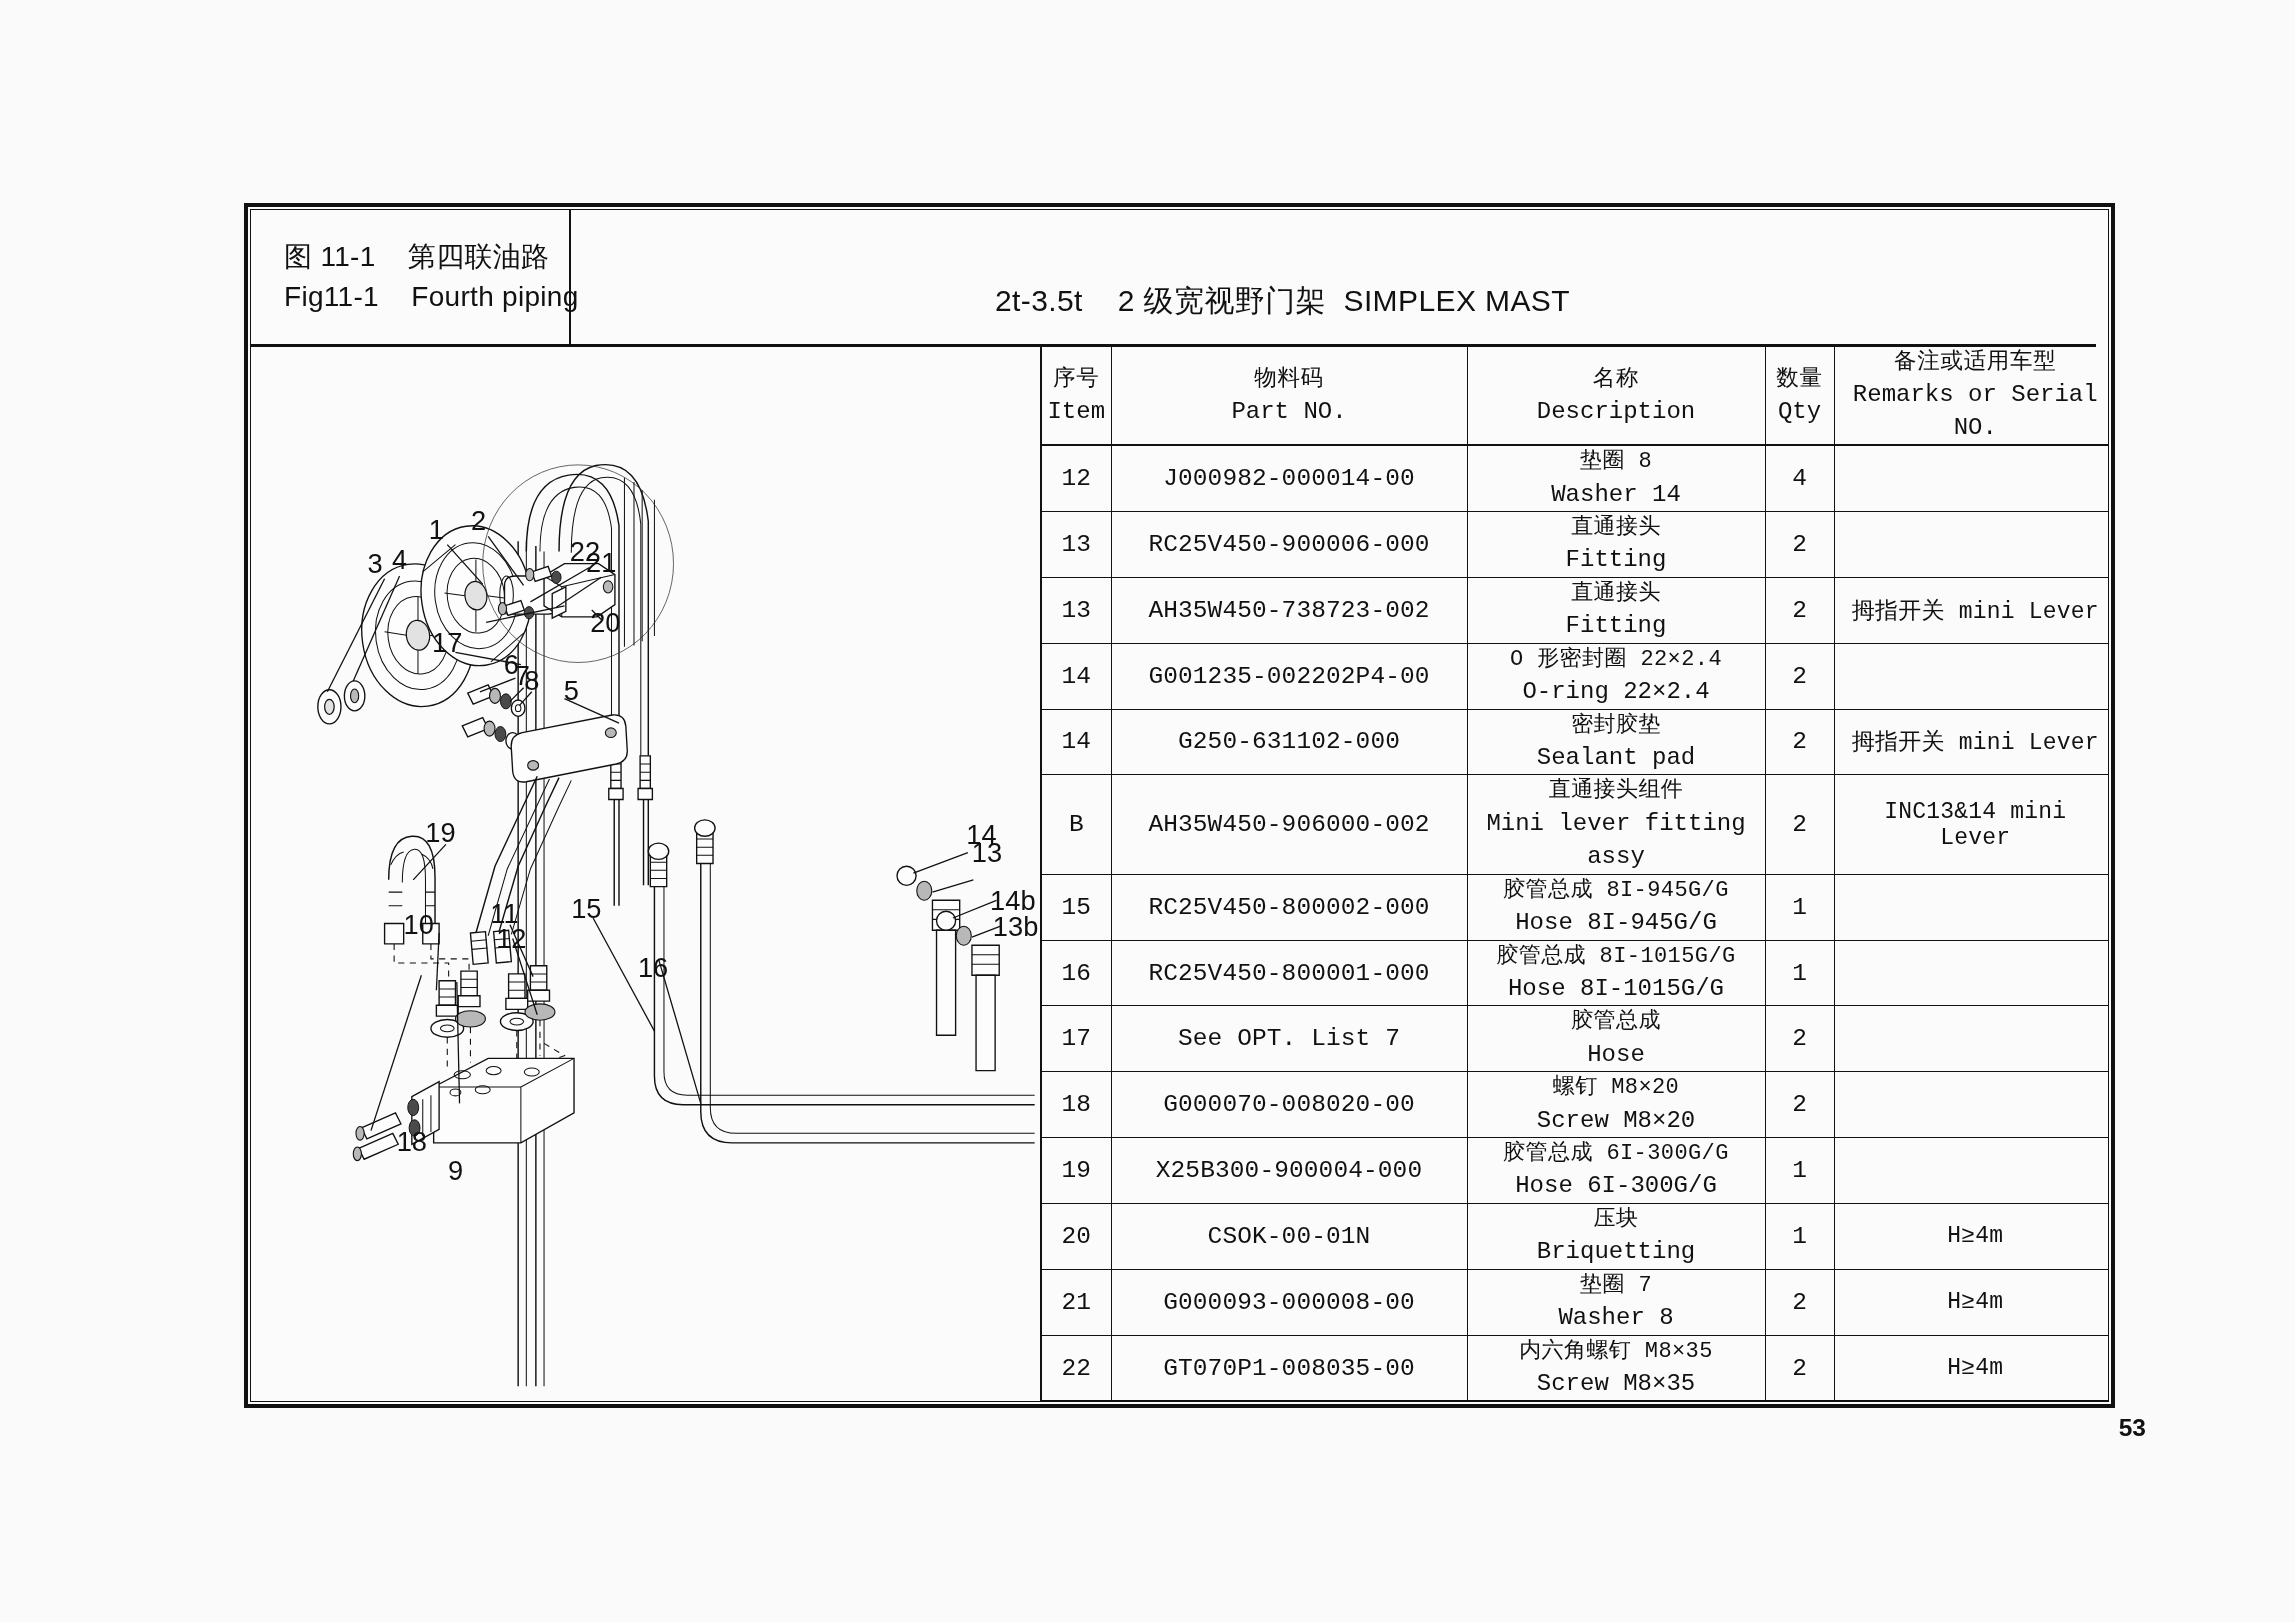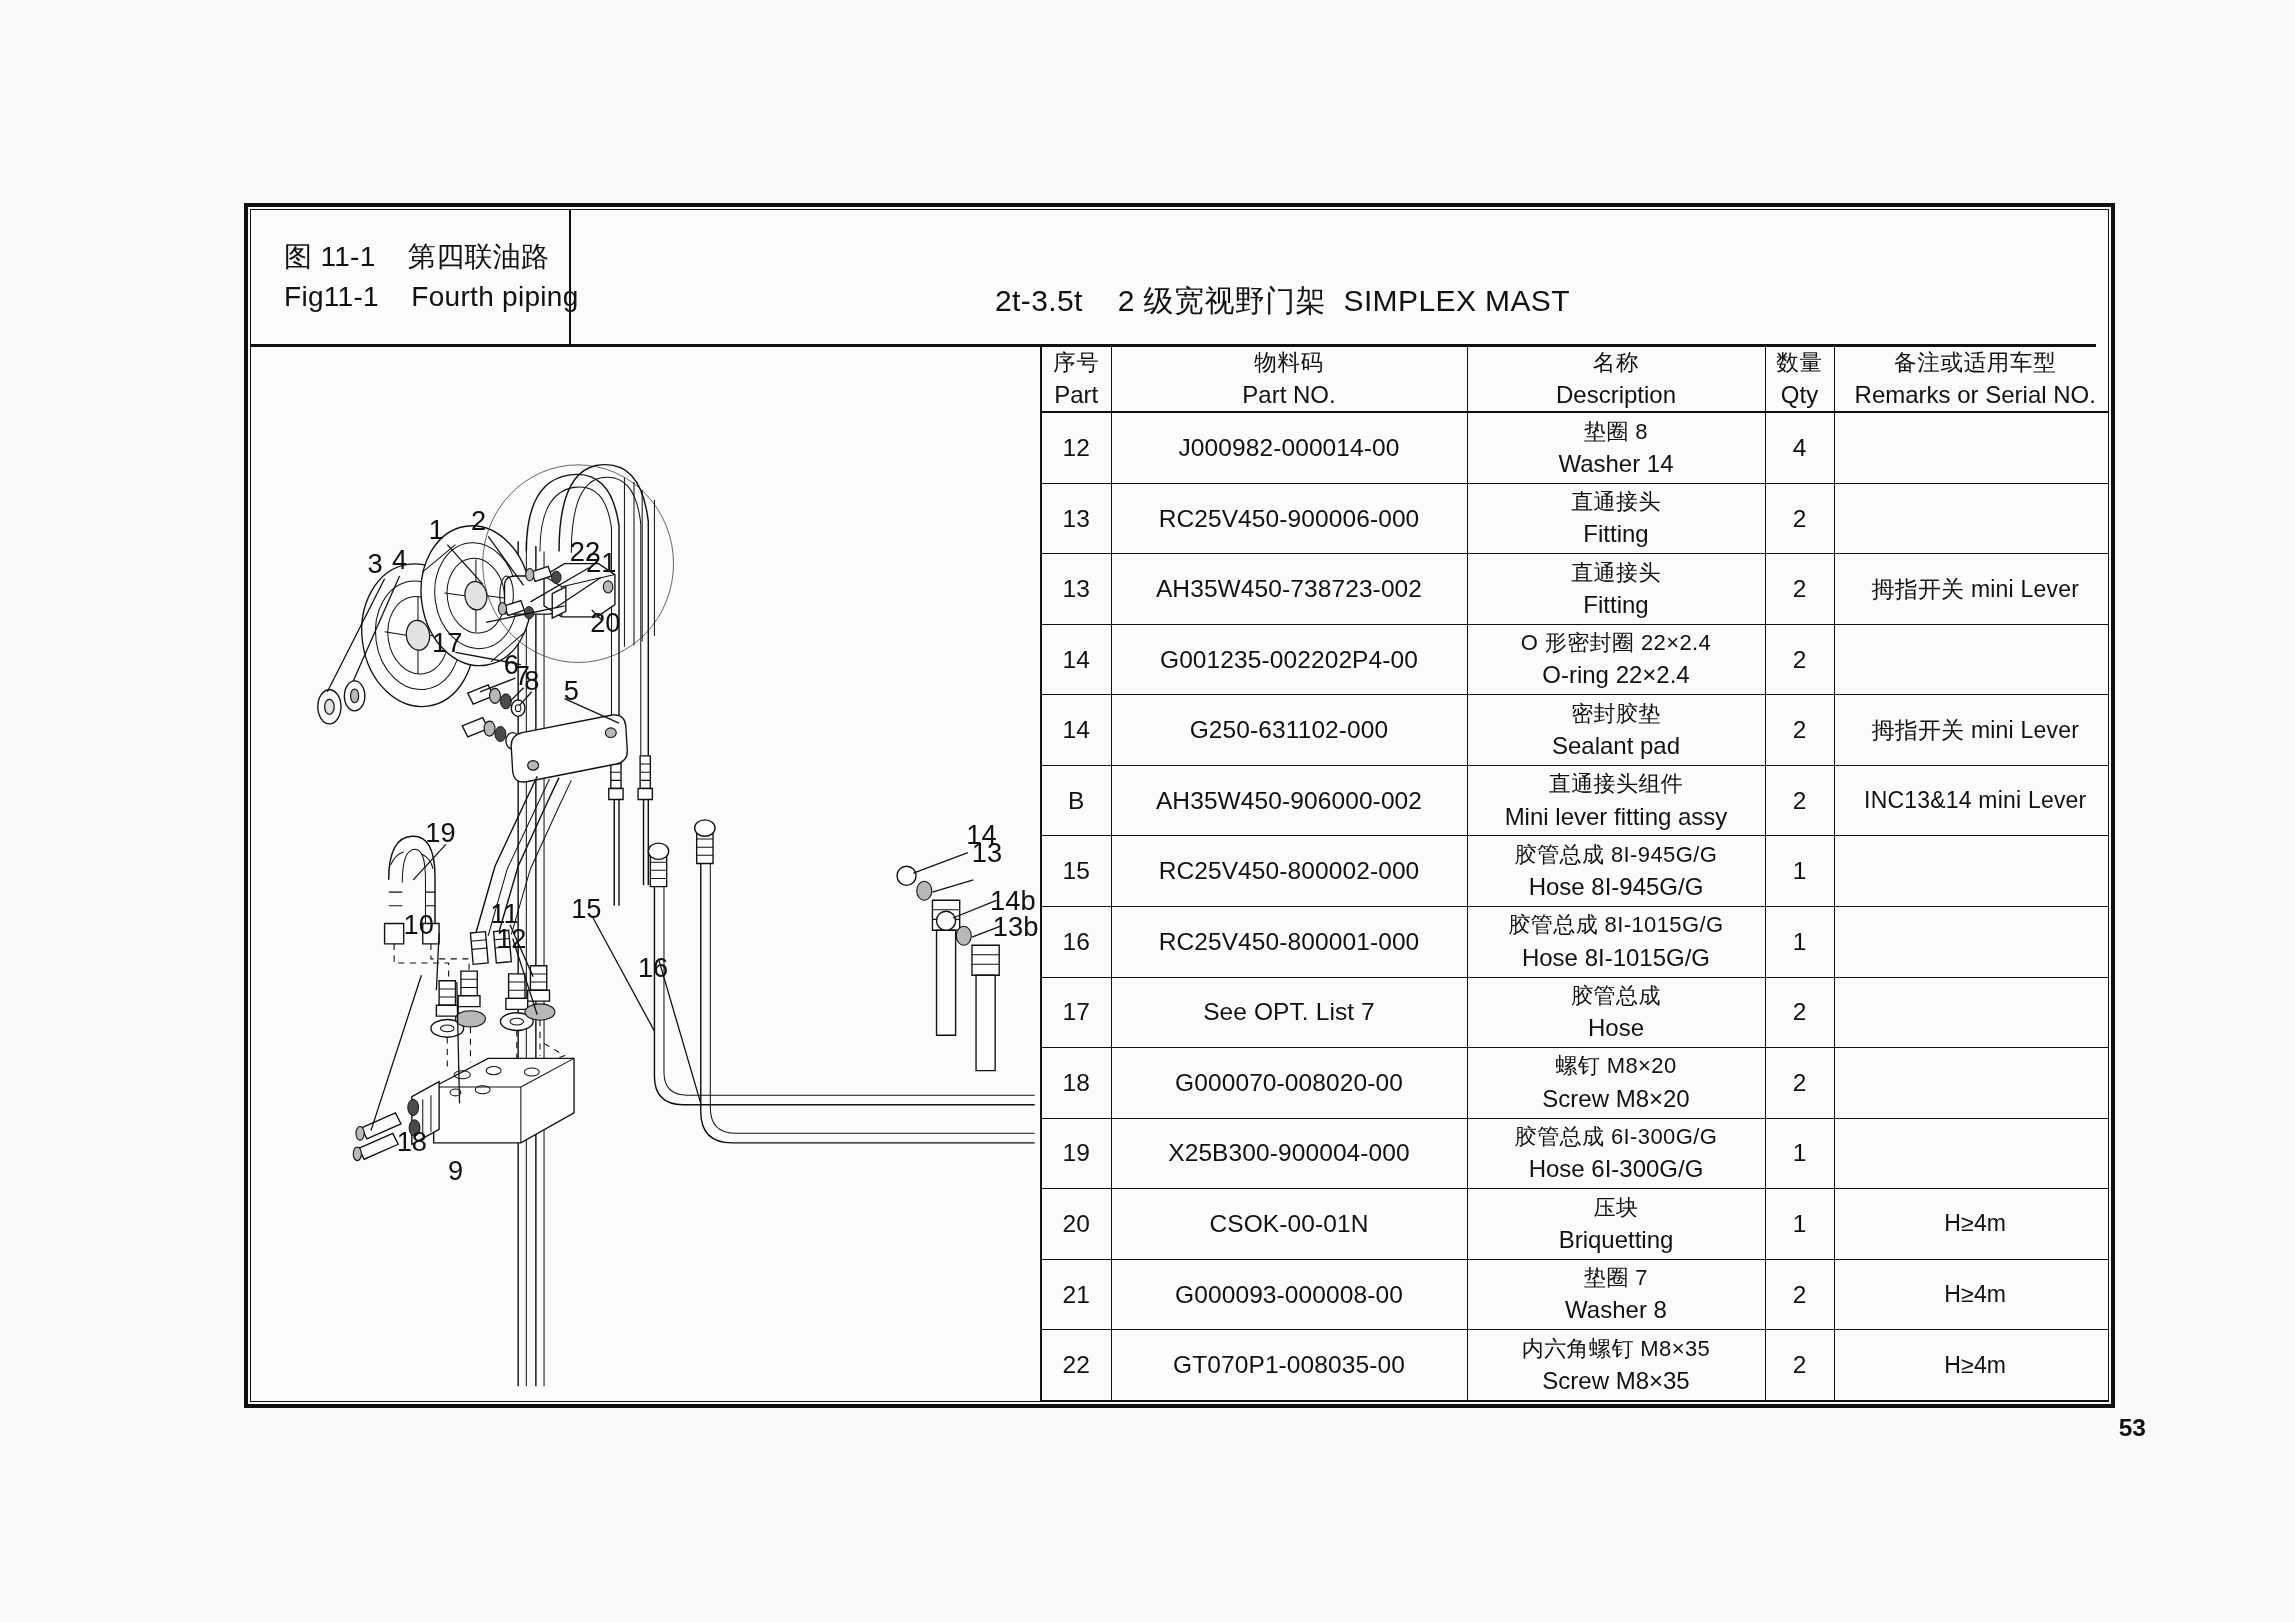--- a/index.html
+++ b/index.html
@@ -86,20 +86,21 @@
     border-right: 2px solid #111;
     box-sizing: border-box;
     position: relative;
     overflow: hidden;
   }
   #drawing-pane svg { display: block; }
 
   #table-pane {
     flex: 1;
     position: relative;
+    font-family: Liberation Mono, monospace;
   }
 
   
   table.parts {
     border-collapse: collapse;
     width: 100%;
     height: 100%;
     table-layout: fixed;
   }
   table.parts th, table.parts td {
@@ -443,21 +444,21 @@
               <col class="c-part">
               <col class="c-desc">
               <col class="c-qty">
               <col class="c-remark">
           </colgroup>
           <thead>
             <tr>
               <th>
                 <div class="th2">
                   <span class="th-cn">序号</span>
-                  <span class="th-en">Part</span>
+                  <span class="th-en">Item</span>
                 </div>
               </th>
               <th>
                 <div class="th2">
                   <span class="th-cn">物料码</span>
                   <span class="th-en">Part NO.</span>
                 </div>
               </th>
               <th>
                 <div class="th2">

